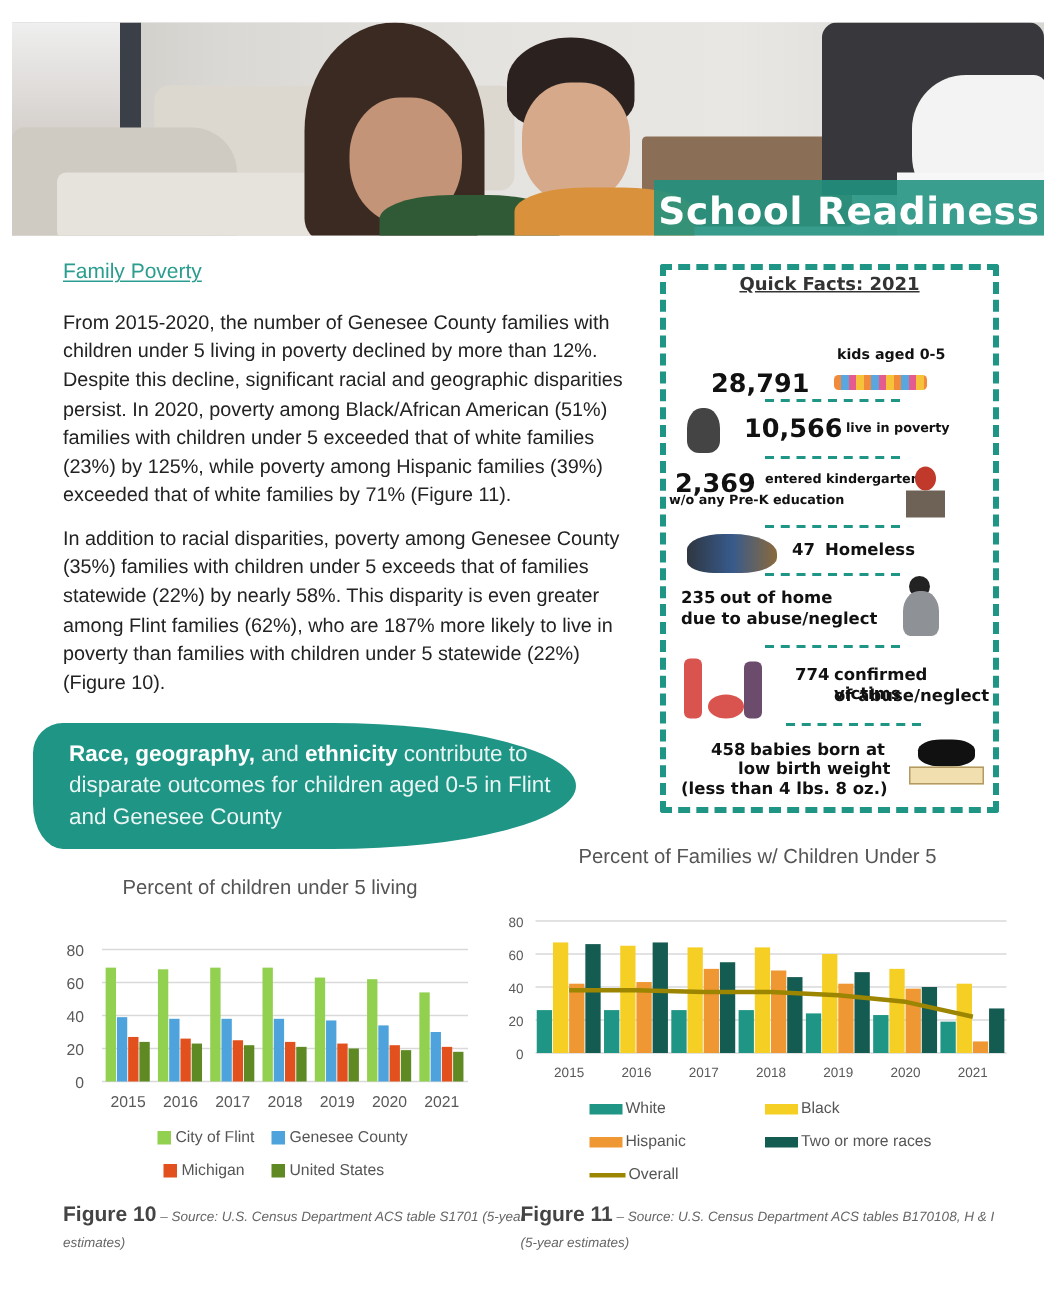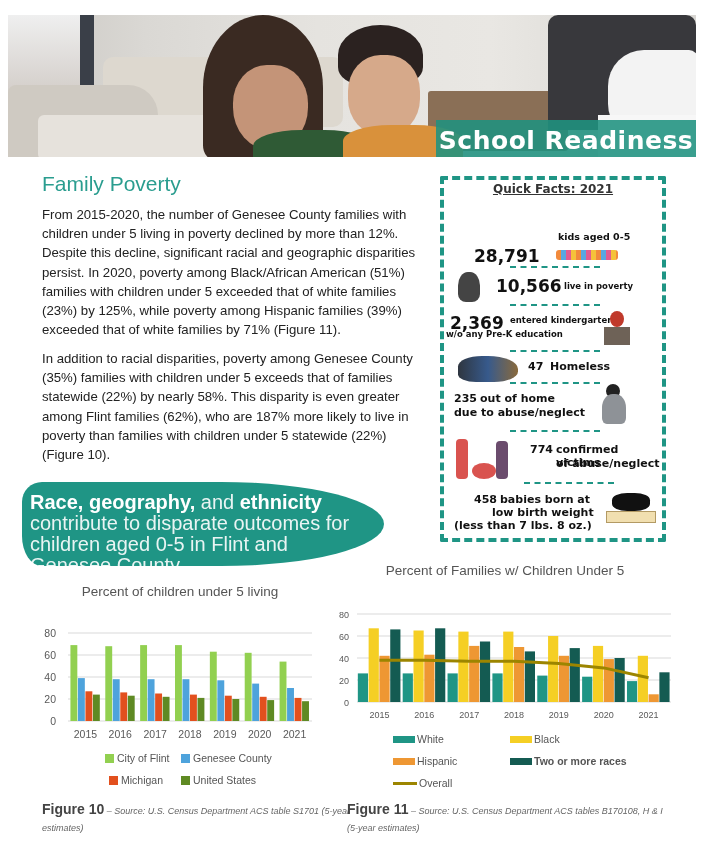--- a/index.html
+++ b/index.html
@@ -23,29 +23,29 @@
   .hero .woman-face { position: absolute; left: 225px; top: 50px; width: 75px; height: 85px; background: #c49478; border-radius: 45% 45% 50% 50%; }
   .hero .woman-sweater { position: absolute; left: 245px; top: 115px; width: 120px; height: 40px; background: #2f5a35; border-radius: 40% 40% 0 0; }
   .hero .boy-hair { position: absolute; left: 330px; top: 10px; width: 85px; height: 60px; background: #2b2220; border-radius: 50% 50% 30% 30%; }
   .hero .boy-face { position: absolute; left: 340px; top: 40px; width: 72px; height: 80px; background: #d6a98a; border-radius: 45%; }
   .hero .boy-shirt { position: absolute; left: 335px; top: 110px; width: 120px; height: 40px; background: #d9913b; border-radius: 40% 40% 0 0; }
   .hero .banner { position: absolute; right: 0; top: 105px; width: 260px; height: 40px;
     background: rgba(31,146,128,0.88); display: flex; align-items: center; justify-content: center; }
   .hero .banner span { color: #fff; font-family: "DejaVu Sans", sans-serif; font-size: 25px; font-weight: bold; letter-spacing: 0.5px; }
 
   
-  .section-title { position: absolute; left: 42px; top: 172px; font-size: 21px; color: #2a9d8f; text-underline-offset: 2px; }
+  .section-title { position: absolute; left: 42px; top: 172px; font-size: 14px; color: #2a9d8f; text-decoration: underline; text-underline-offset: 2px; }
   .para { position: absolute; left: 42px; width: 378px; font-size: 13.2px; line-height: 19.2px; color: #222; }
   .para.p1 { top: 205px; }
   .para.p2 { top: 349px; }
 
   
   .callout { position: absolute; left: 22px; top: 482px; width: 362px; height: 84px;
     background: #1f9585; border-radius: 20px 45% 45% 20px / 20px 50% 50% 30px; }
-  .callout .txt { position: absolute; left: 8px; top: 10px; width: 330px; color: #ffffff; font-size: 20px; line-height: 21px; }
+  .callout .txt { position: absolute; left: 24px; top: 10px; width: 330px; color: #ffffff; font-size: 15px; line-height: 21px; }
   .callout .txt b { font-weight: bold; }
   .callout .txt .light { opacity: 0.9; }
 
   
   .facts { position: absolute; left: 440px; top: 176px; width: 226px; height: 366px; border: 4px dashed #1f9585; border-radius: 2px; }
   .facts .hdr { text-align: center; margin-top: 8px; color: #2a9d8f; font-family: "DejaVu Sans", sans-serif; font-size: 12px; font-weight: bold; }
   .facts .sub { text-align: center; margin-top: 2px; font-family: "DejaVu Sans", sans-serif; font-size: 12px; font-weight: bold; text-decoration: underline; color: #333; }
   .facts .row { position: absolute; left: 0; width: 100%; font-family: "DejaVu Sans", sans-serif; color: #111; }
   .facts .big { font-size: 17px; font-weight: bold; }
   .facts .sm { font-size: 9.5px; font-weight: bold; }
@@ -180,21 +180,21 @@
     <span class="mid" style="position:absolute;left:86px;top:0;">774</span>
     <span class="mid" style="position:absolute;left:112px;top:0;">confirmed victims</span>
     <span class="mid" style="position:absolute;left:112px;top:14px;">of abuse/neglect</span>
   </div>
   <div class="sep" style="left:80px;top:302px;"></div>
 
   <div class="row" style="top:313px;">
     <span class="mid" style="position:absolute;left:30px;top:0;">458</span>
     <span class="mid" style="position:absolute;left:56px;top:0;">babies born at</span>
     <span class="mid" style="position:absolute;left:48px;top:13px;">low birth weight</span>
-    <span class="mid" style="position:absolute;left:10px;top:26px;">(less than 7 lbs. 8 oz.)</span>
+    <span class="mid" style="position:absolute;left:10px;top:26px;">(less than 4 lbs. 8 oz.)</span>
     <span class="ico baby-ico">
         <span class="silh"></span>
         <span class="ruler"></span>
       </span>
   </div>
 </div>
 
 <div class="chart-title c1-title">
   <div>Percent of children under 5 living</div>
 </div>
@@ -321,21 +321,21 @@
       <span>White</span>
     </div>
     <div class="item" style="left: 117px; top: 0px;">
       <span class="sw-wide" style="background: rgb(245, 207, 36);"></span>
       <span>Black</span>
     </div>
     <div class="item" style="left: 0px; top: 22px;">
       <span class="sw-wide" style="background: rgb(238, 151, 51);"></span>
       <span>Hispanic</span>
     </div>
-    <div class="item" style="left: 117px; top: 22px; font-weight: bold;">
+    <div class="item" style="left: 117px; top: 22px;">
       <span class="sw-wide" style="background: rgb(20, 91, 82);"></span>
       <span>Two or more races</span>
     </div>
     <div class="item" style="left: 0px; top: 44px;">
       <span class="sw-line" style="background: rgb(156, 133, 0);"></span>
       <span>Overall</span>
     </div>
   </div>
 
 <div class="caption cap1">

